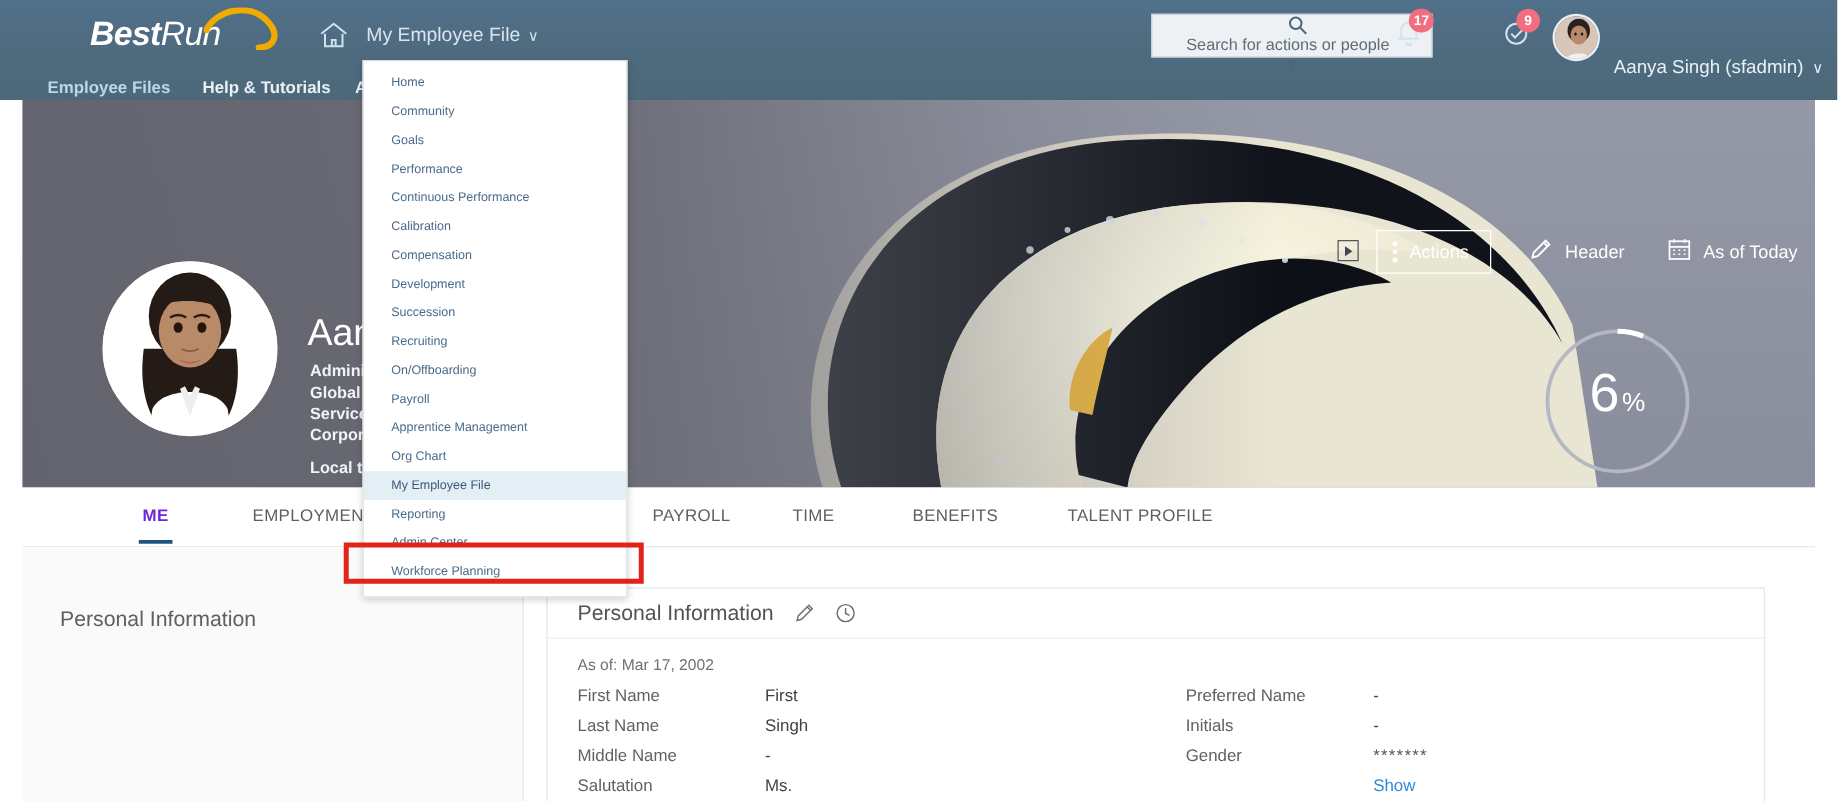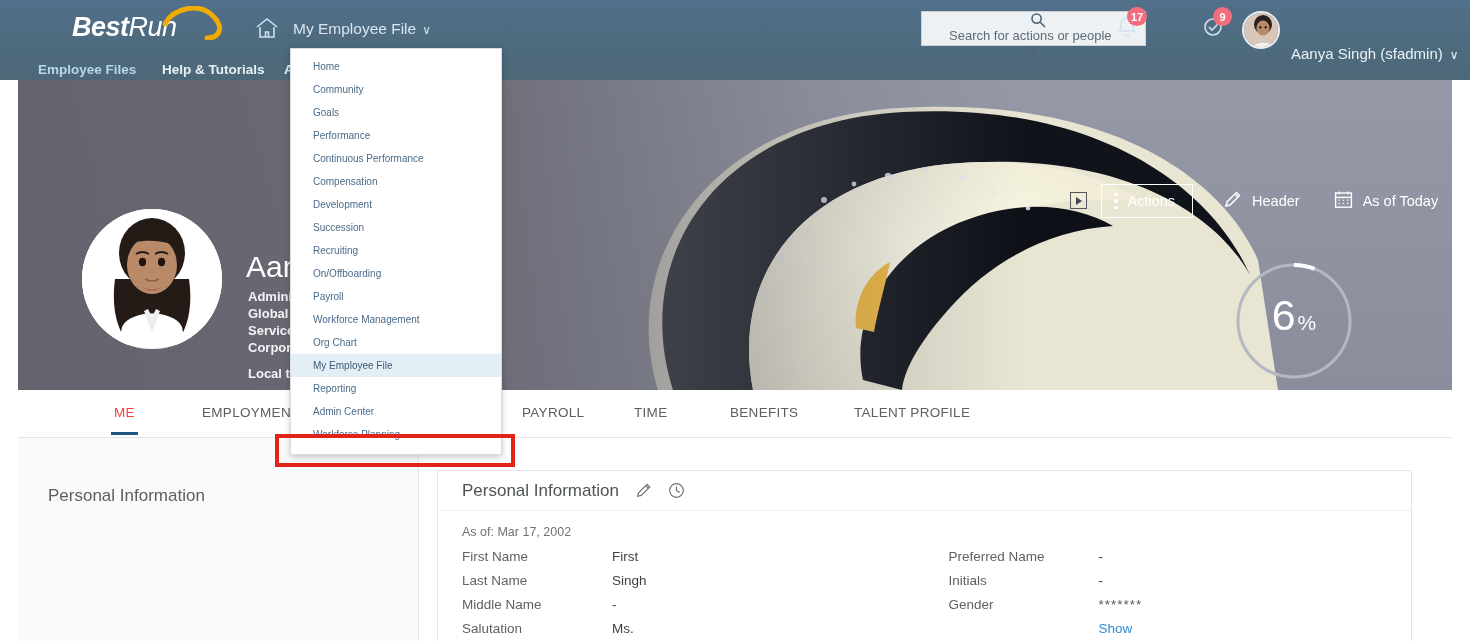--- a/index.html
+++ b/index.html
@@ -134,21 +134,21 @@
 
   
   .tabbar {
     position:absolute; left:18px; top:390px; width:1434px; height:48px;
     background:#fff; border-bottom:1px solid #e2e4e6;
   }
   .tab {
     position:absolute; top:15px; font-size:13.5px; color:#5a5f63;
     letter-spacing:.3px; cursor:pointer; white-space:nowrap;
   }
-  .tab.active { color:#ef4444; font-weight:normal; }
+  .tab.active { color:#6d28d9; font-weight:bold; }
   .tab.active::after {
     content:""; position:absolute; left:-3px; right:-3px; bottom:-15px;
     height:3px; background:#20557f;
   }
   #tab0{left:96px;} #tab1{left:184px;} #tab2{left:350px;}
   #tab3{left:504px;} #tab4{left:616px;} #tab5{left:712px;} #tab6{left:836px;}
 
   
   .content { position:absolute; left:18px; top:438px; width:1434px; height:203px; background:#fff; }
   .leftcol {
@@ -465,27 +465,28 @@
     </div>
   </div>
 </div>
 
 <div class="menu">
   <div class="menu-item">Home</div>
   <div class="menu-item">Community</div>
   <div class="menu-item">Goals</div>
   <div class="menu-item">Performance</div>
   <div class="menu-item">Continuous Performance</div>
+  <div class="menu-item">Calibration</div>
   <div class="menu-item">Compensation</div>
   <div class="menu-item">Development</div>
   <div class="menu-item">Succession</div>
   <div class="menu-item">Recruiting</div>
   <div class="menu-item">On/Offboarding</div>
   <div class="menu-item">Payroll</div>
-  <div class="menu-item">Workforce Management</div>
+  <div class="menu-item">Apprentice Management</div>
   <div class="menu-item">Org Chart</div>
   <div class="menu-item sel">My Employee File</div>
   <div class="menu-item">Reporting</div>
   <div class="menu-item">Admin Center</div>
   <div class="menu-item">Workforce Planning</div>
 </div>
 
 <div class="redbox"></div>
 
 </div>

